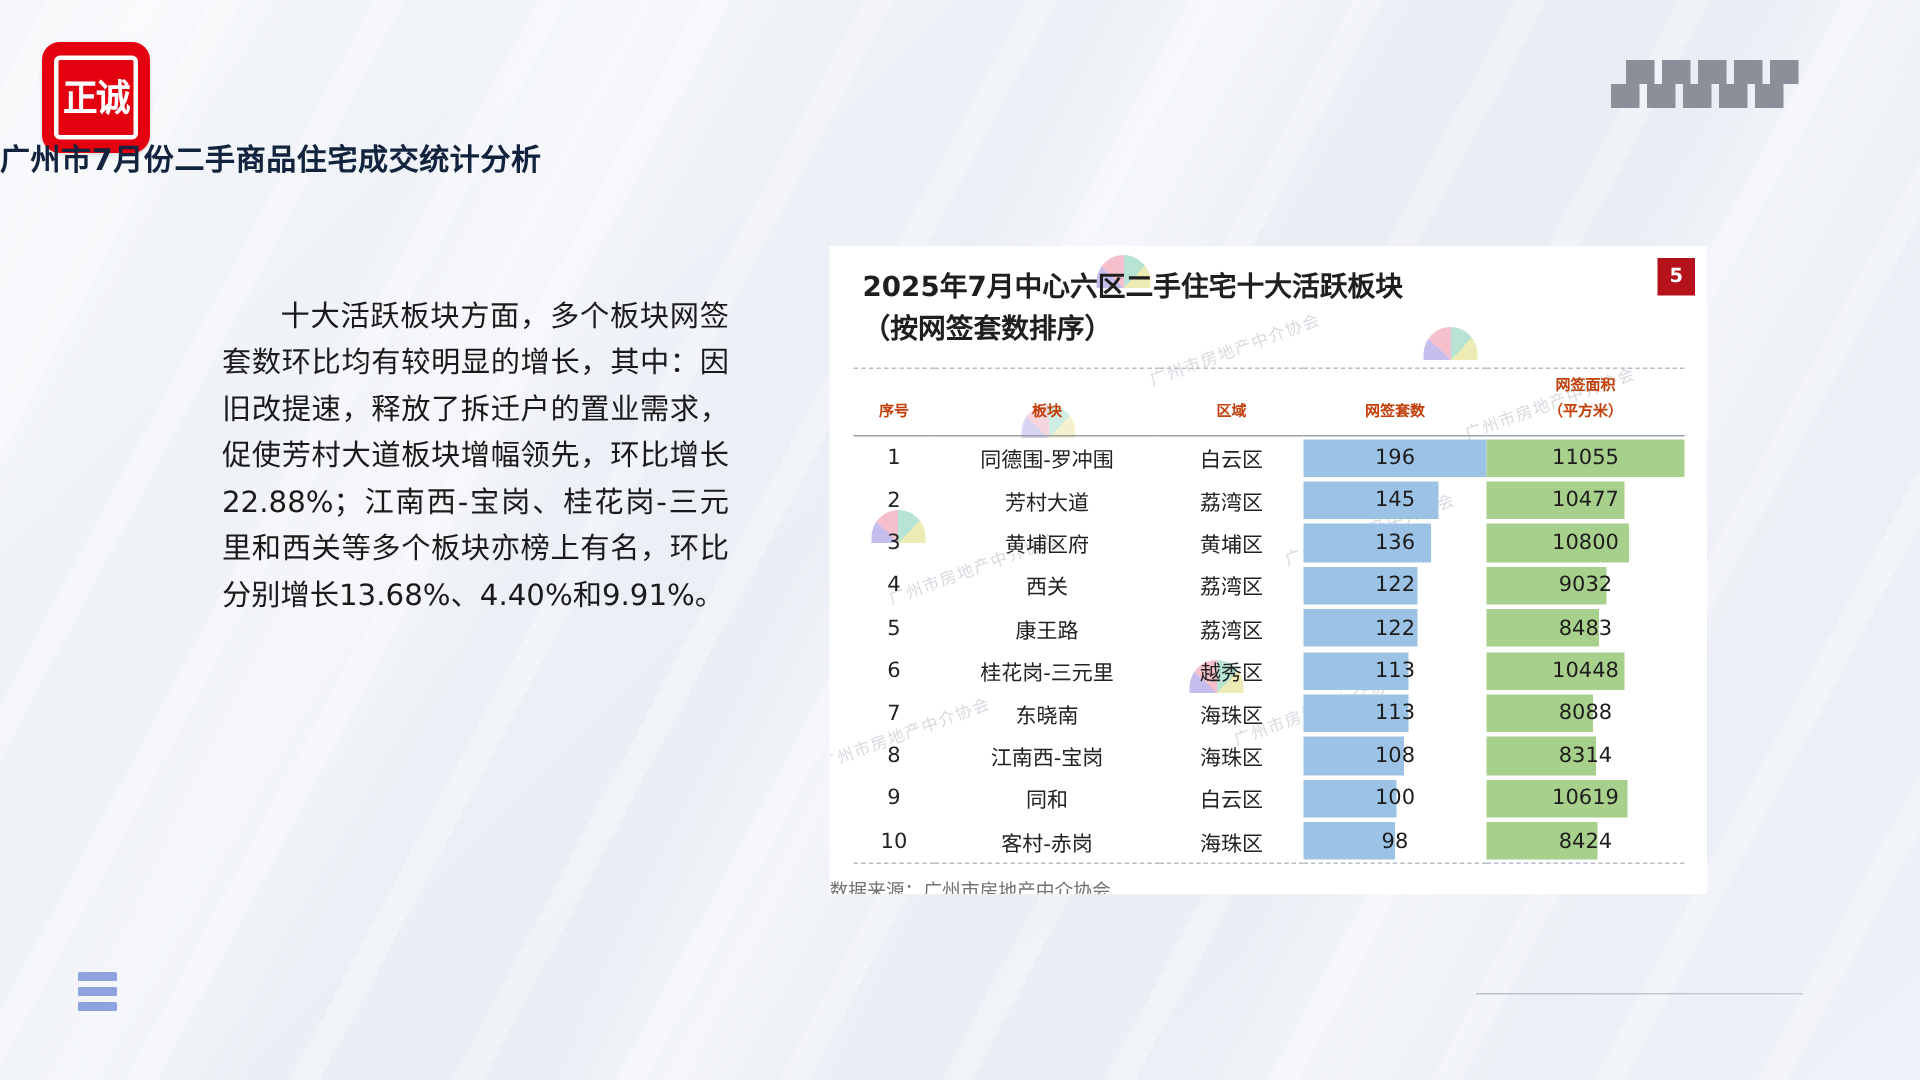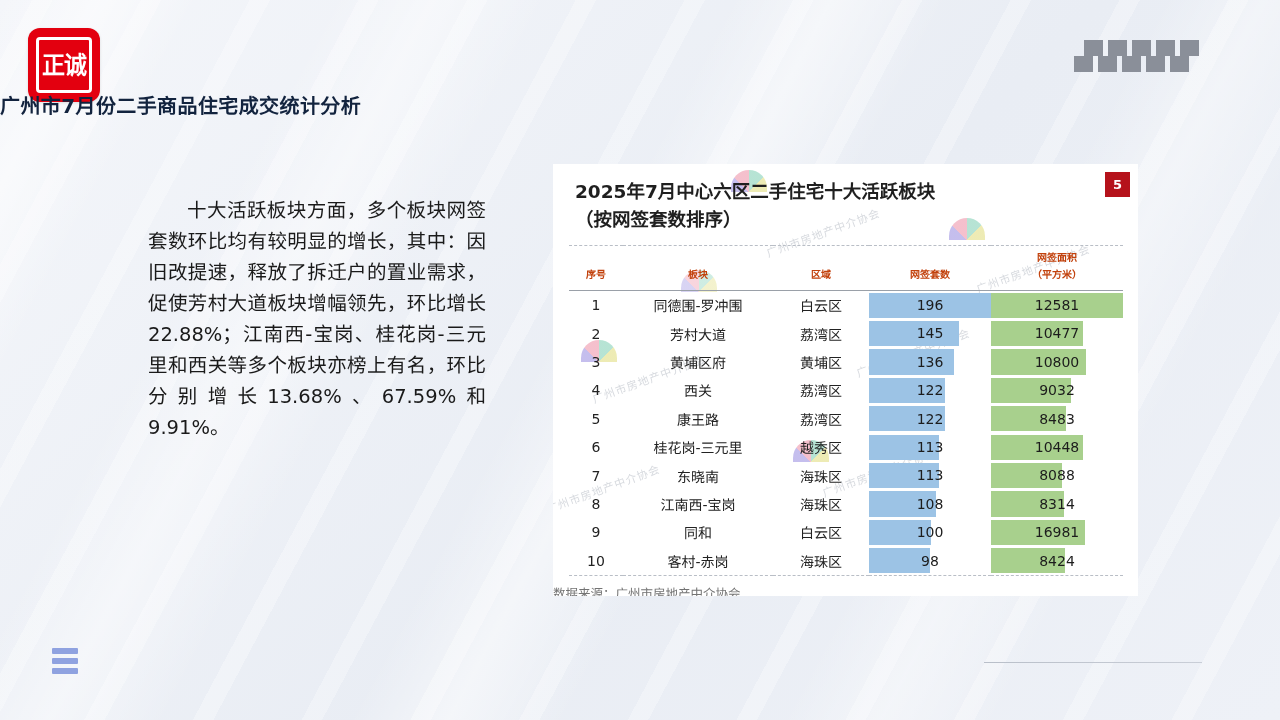--- a/index.html
+++ b/index.html
@@ -319,21 +319,21 @@
     <i style="left:106px; top:0px;"></i>
     <i style="left:0px;   top:16px;"></i>
     <i style="left:24px;  top:16px;"></i>
     <i style="left:48px;  top:16px;"></i>
     <i style="left:72px;  top:16px;"></i>
     <i style="left:96px;  top:16px;"></i>
   </div>
 
   <div class="slide-title">广州市7月份二手商品住宅成交统计分析</div>
 
-  <div class="body-text">十大活跃板块方面，多个板块网签套数环比均有较明显的增长，其中：因旧改提速，释放了拆迁户的置业需求，促使芳村大道板块增幅领先，环比增长22.88%；江南西-宝岗、桂花岗-三元里和西关等多个板块亦榜上有名，环比分别增长13.68%、67.59%和9.91%。</div>
+  <div class="body-text">十大活跃板块方面，多个板块网签套数环比均有较明显的增长，其中：因旧改提速，释放了拆迁户的置业需求，促使芳村大道板块增幅领先，环比增长22.88%；江南西-宝岗、桂花岗-三元里和西关等多个板块亦榜上有名，环比分别增长13.68%、4.40%和9.91%。</div>
 
   <div class="chart-card">
 
     <div class="wm">
       <div class="wm-fan" style="left:178px;  top:6px;"></div>
       <div class="wm-fan" style="left:396px;  top:54px;"></div>
       <div class="wm-fan" style="left:28px;   top:176px;"></div>
       <div class="wm-fan" style="left:240px;  top:276px;"></div>
       <div class="wm-fan" style="left:128px;  top:106px; opacity:.30;"></div>
       <div class="wm-txt" style="left:210px;  top:60px;">广州市房地产中介协会</div>
@@ -372,21 +372,21 @@
         <tr>
           <td>1</td>
           <td>同德围-罗冲围</td>
           <td>白云区</td>
           <td class="barcell">
             <div class="barfill bar-blue" style="width: 100%;"></div>
             <span class="barval">196</span>
           </td>
           <td class="barcell">
             <div class="barfill bar-green" style="width: 100%;"></div>
-            <span class="barval">12581</span>
+            <span class="barval">11055</span>
           </td>
         </tr>
         <tr>
           <td>2</td>
           <td>芳村大道</td>
           <td>荔湾区</td>
           <td class="barcell">
             <div class="barfill bar-blue" style="width: 74%;"></div>
             <span class="barval">145</span>
           </td>
@@ -476,21 +476,21 @@
         <tr>
           <td>9</td>
           <td>同和</td>
           <td>白云区</td>
           <td class="barcell">
             <div class="barfill bar-blue" style="width: 51%;"></div>
             <span class="barval">100</span>
           </td>
           <td class="barcell">
             <div class="barfill bar-green" style="width: 71%;"></div>
-            <span class="barval">16981</span>
+            <span class="barval">10619</span>
           </td>
         </tr>
         <tr>
           <td>10</td>
           <td>客村-赤岗</td>
           <td>海珠区</td>
           <td class="barcell">
             <div class="barfill bar-blue" style="width: 50%;"></div>
             <span class="barval">98</span>
           </td>

